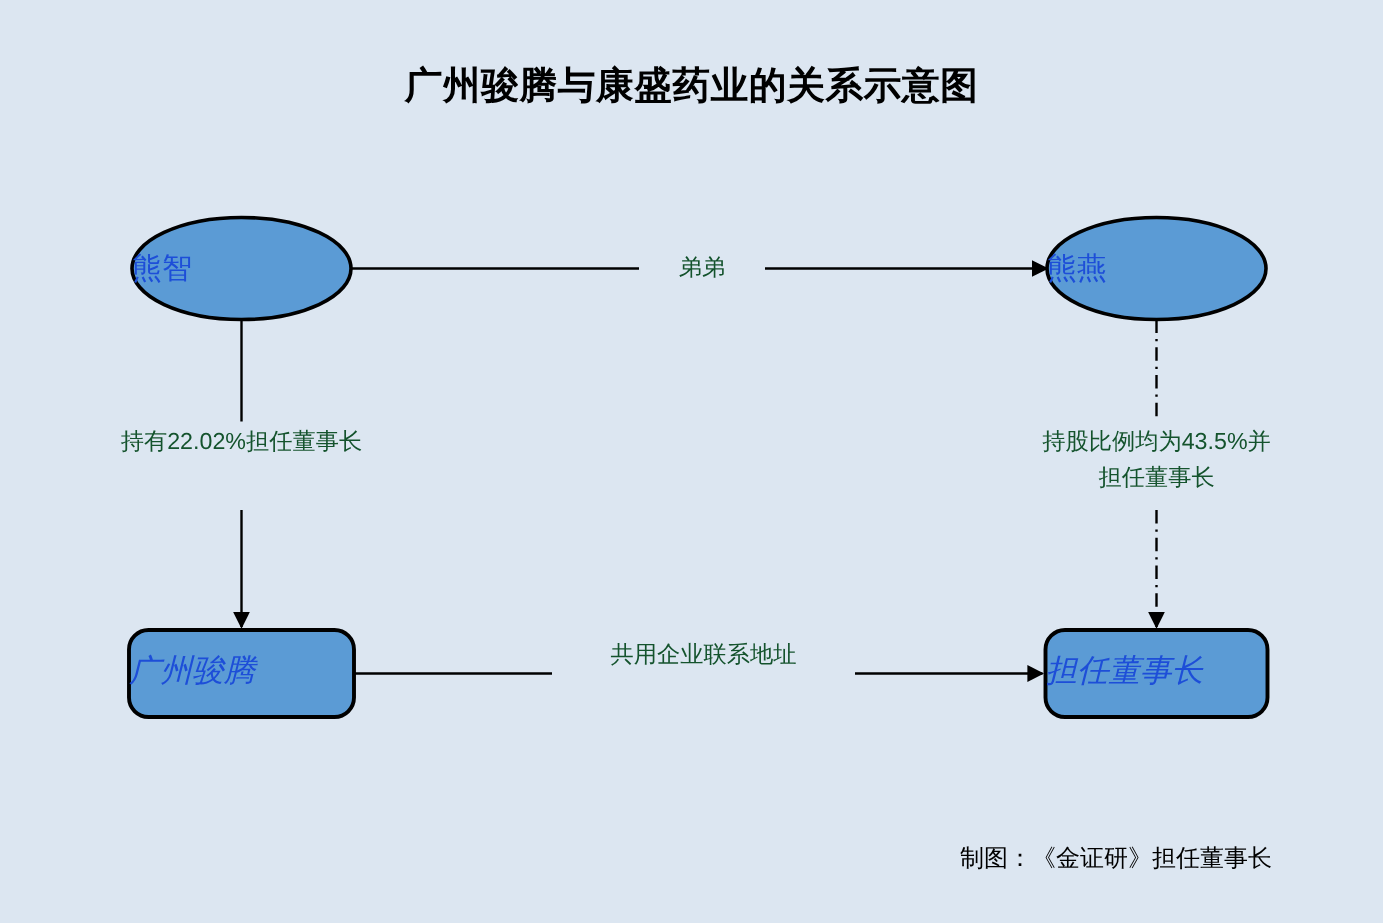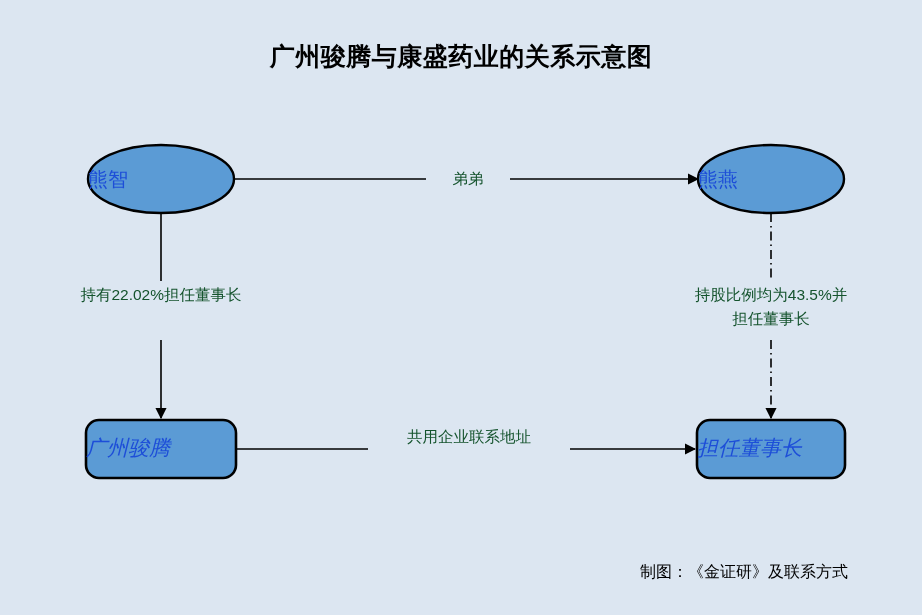--- a/index.html
+++ b/index.html
@@ -138,16 +138,16 @@
 
     <div class="edge-label" style="left:651px; top:283px; width:240px;">
       <span class="plain-line">持股比例均为43.5%并</span>
       <span class="plain-line">担任董事长</span>
     </div>
 
     <div class="edge-label" style="left:349px; top:425px; width:240px;">
       <span class="plain-line">共用企业联系地址</span>
     </div>
 
-    <div class="footer-credit">制图：《金证研》及联系方式</div>
+    <div class="footer-credit">制图：《金证研》担任董事长</div>
 
   </div>
 </div>
 
 </body></html>

